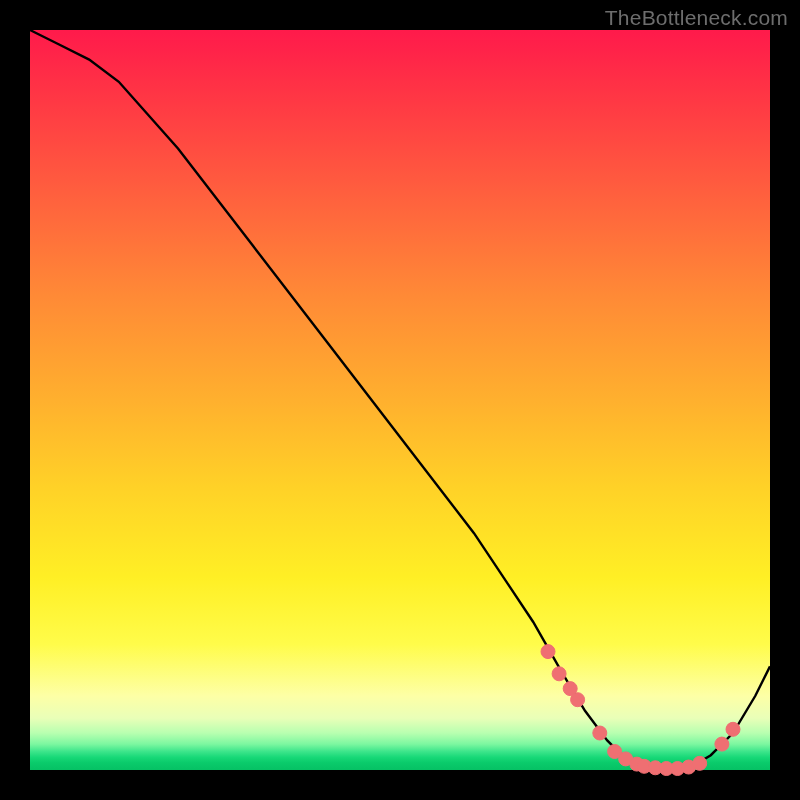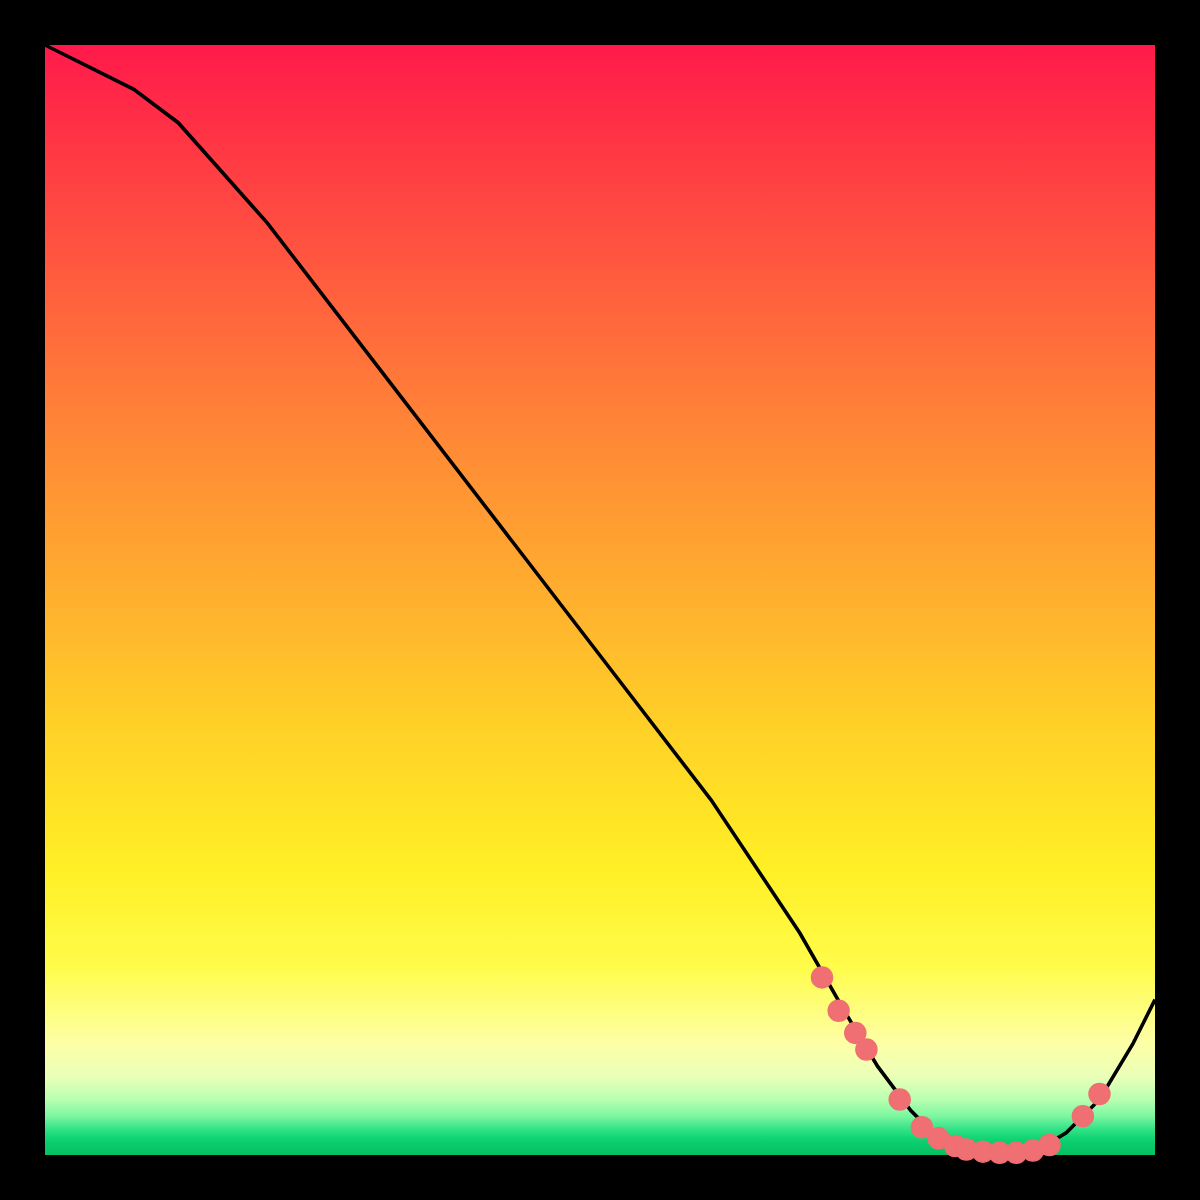--- a/index.html
+++ b/index.html
@@ -60,20 +60,21 @@
     top: 0;
     width: 740px;
     height: 740px;
     overflow: visible;
   }
 </style>
 </head>
 <body>
 
 <div class="frame">
+  <div class="watermark">TheBottleneck.com</div>
 
   <div class="plot-area">
     <svg class="curve" viewBox="0 0 740 740">
       <path id="curve-path" fill="none" stroke="#000000" stroke-width="2.4" d="M0.00 0.00 L29.60 14.80 L59.20 29.60 L88.80 51.80 L148.00 118.40 L222.00 214.60 L296.00 310.80 L370.00 407.00 L444.00 503.20 L503.20 592.00 L532.80 643.80 L555.00 680.80 L577.20 710.40 L592.00 725.20 L606.80 734.08 L621.60 737.78 L636.40 739.26 L651.20 738.52 L666.00 734.08 L680.80 725.20 L703.00 703.00 L725.20 666.00 L740.00 636.40"></path>
       <g id="markers">
           <circle cx="518.00" cy="621.60" r="7" fill="#ef6f72" stroke="#ef6f72"></circle>
           <circle cx="529.10" cy="643.80" r="7" fill="#ef6f72" stroke="#ef6f72"></circle>
           <circle cx="540.20" cy="658.60" r="7" fill="#ef6f72" stroke="#ef6f72"></circle>
           <circle cx="547.60" cy="669.70" r="7" fill="#ef6f72" stroke="#ef6f72"></circle>
           <circle cx="569.80" cy="703.00" r="7" fill="#ef6f72" stroke="#ef6f72"></circle>

